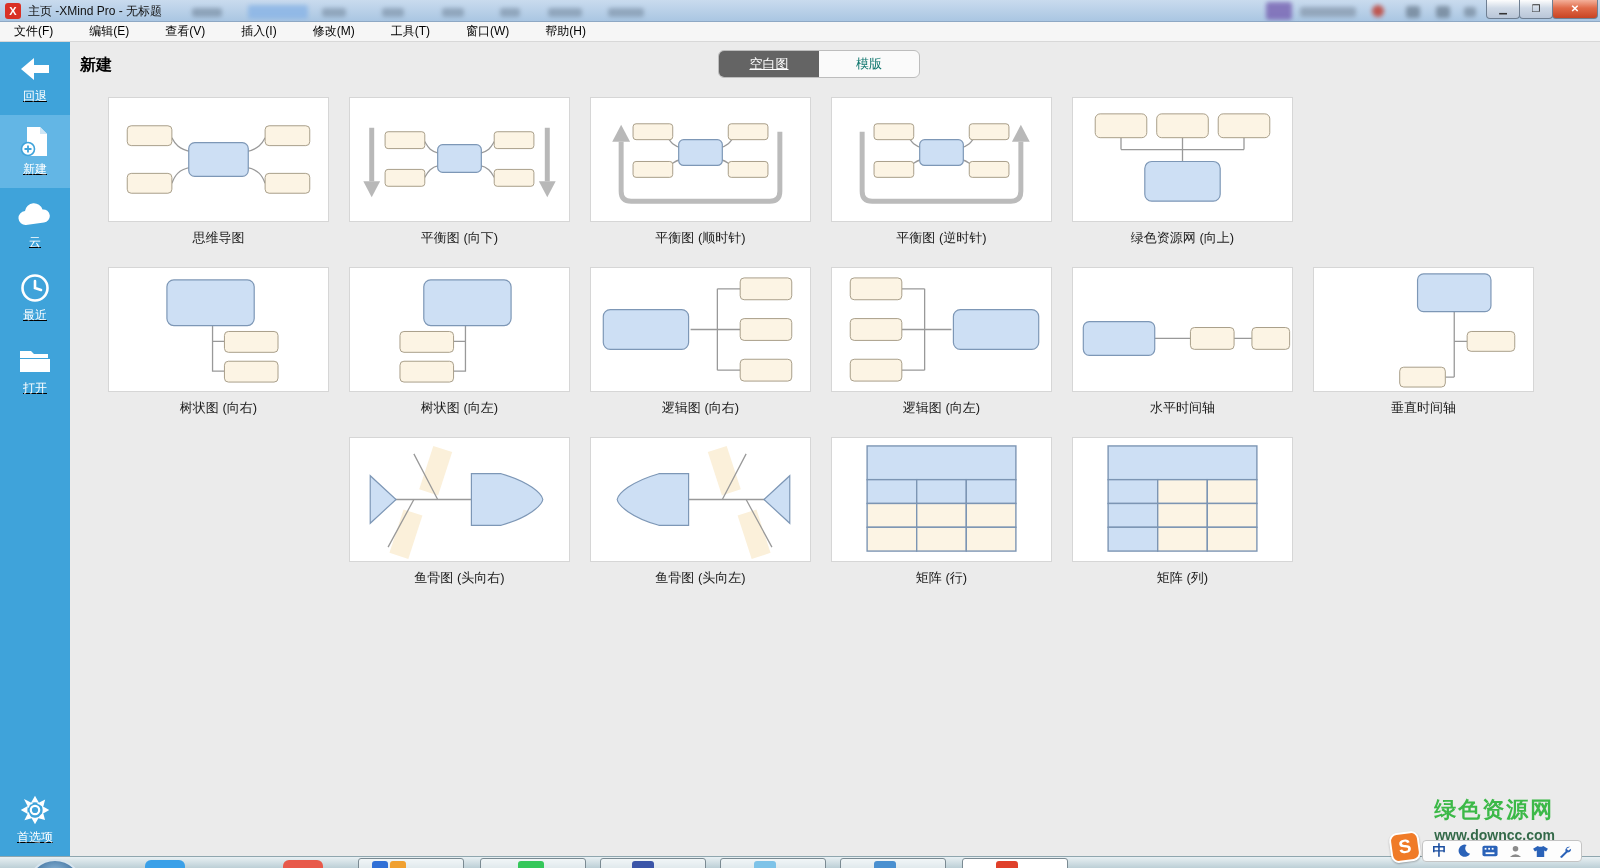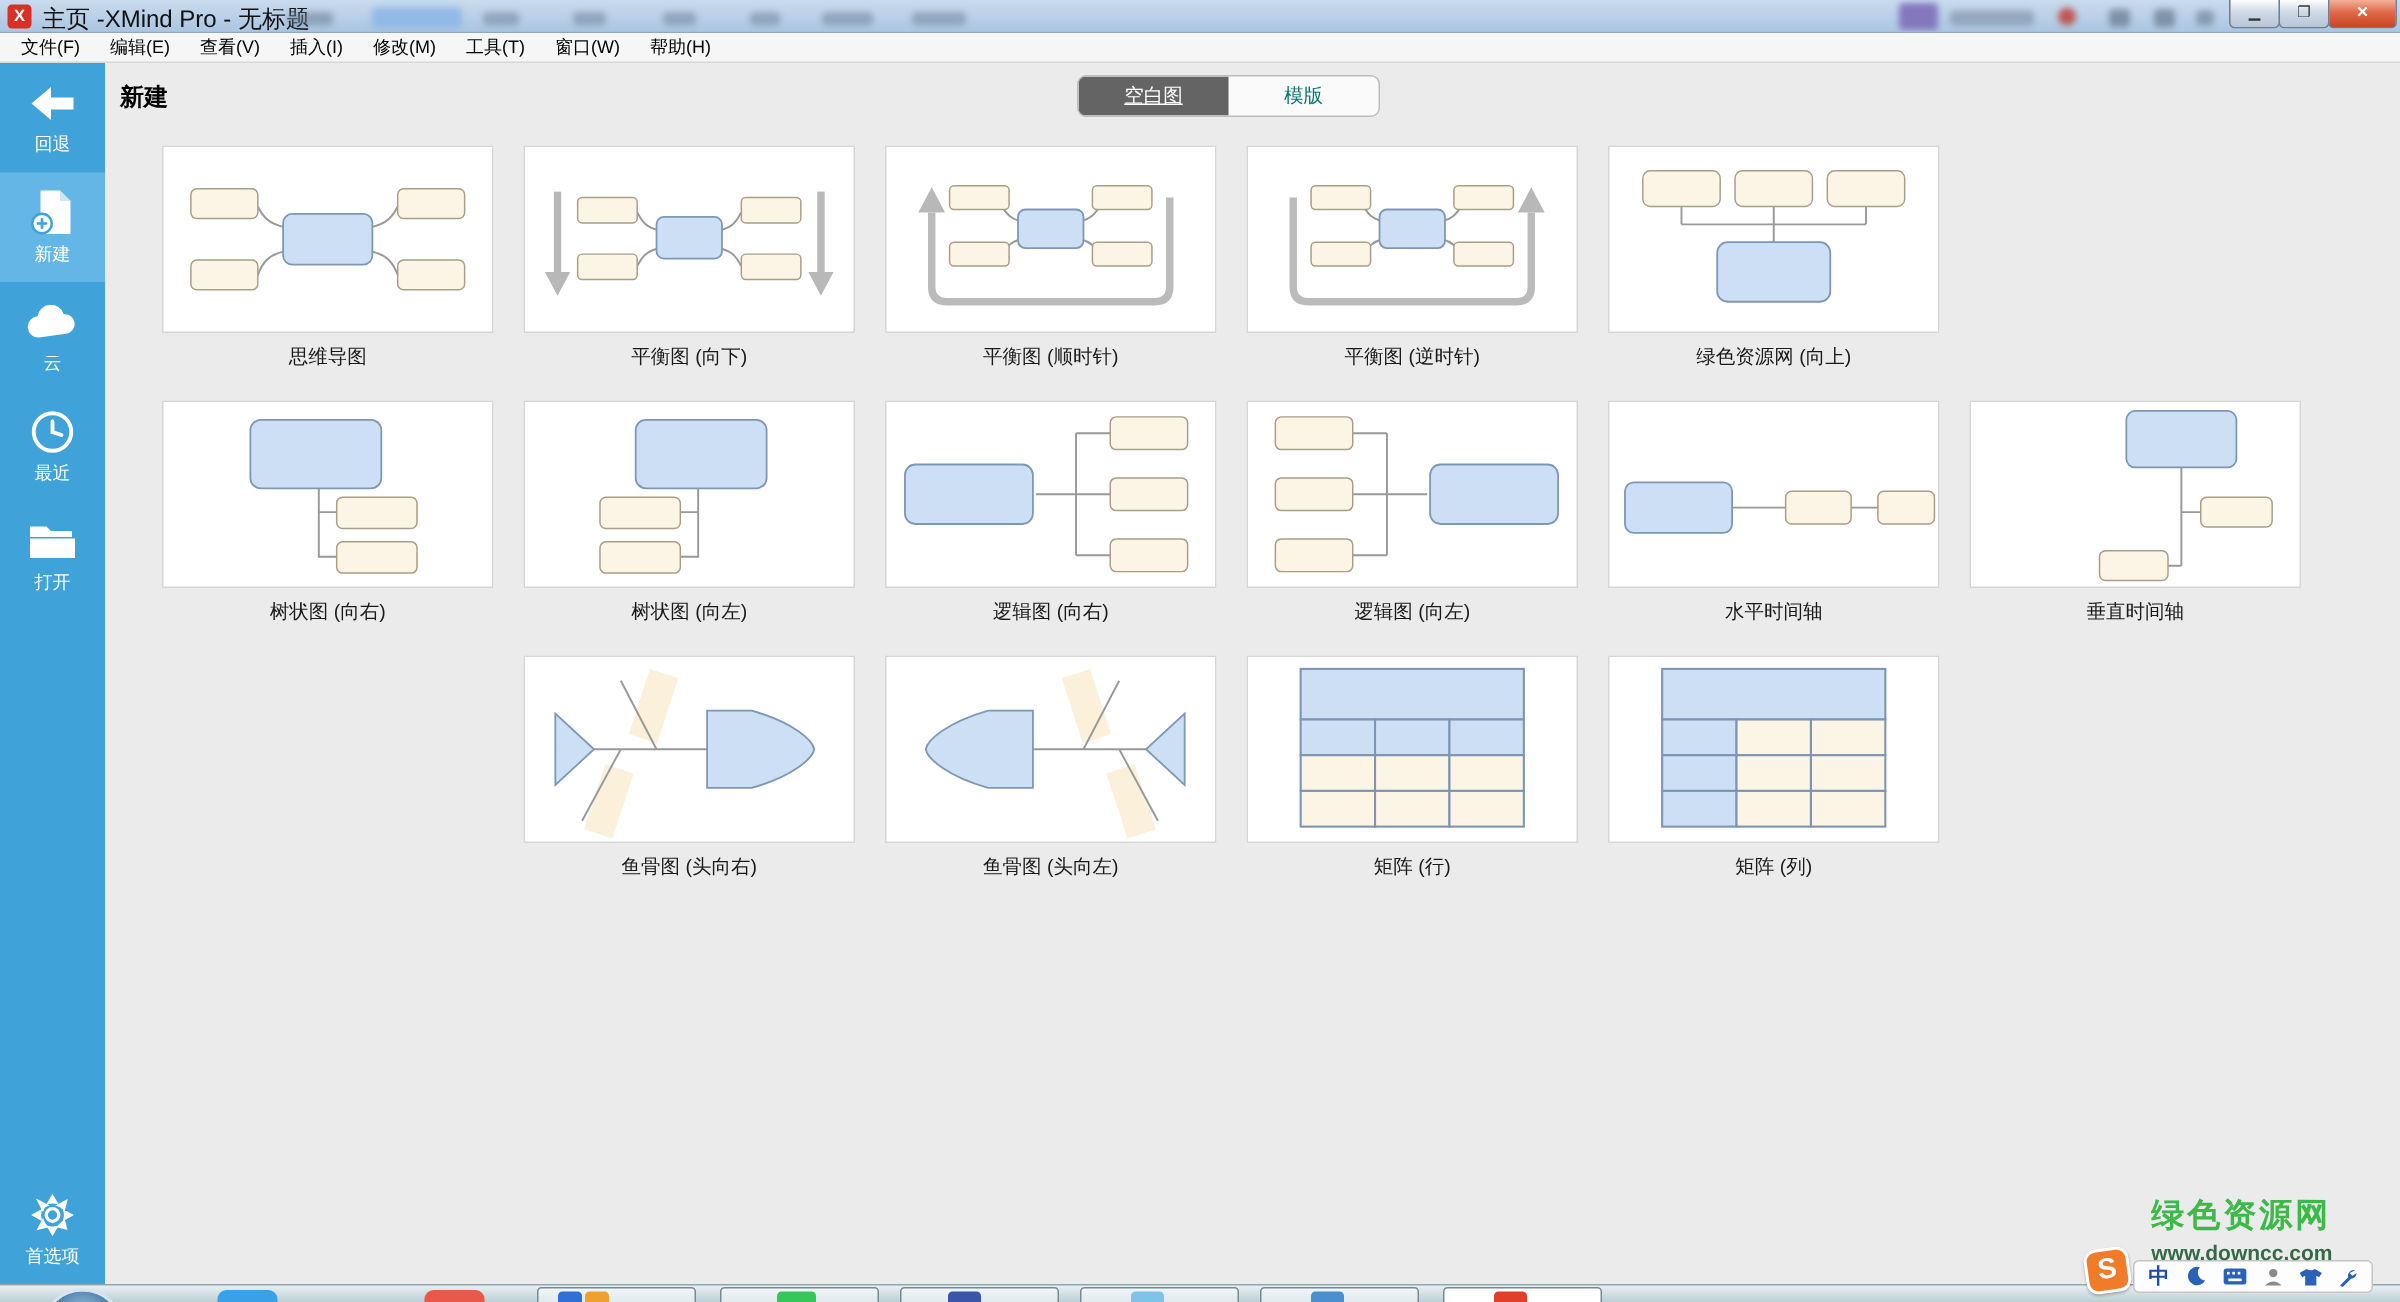--- a/index.html
+++ b/index.html
@@ -7,38 +7,38 @@
     font-family:"Liberation Sans", sans-serif; }
   body { position:relative; background:#ebebeb; }
 
   
   .titlebar { position:absolute; left:0; top:0; width:1600px; height:22px;
     background:linear-gradient(#c9dbee,#aac6e2); border-bottom:1px solid #8ea8c4;
     overflow:hidden; }
   .app-icon { position:absolute; left:5px; top:3px; width:16px; height:16px;
     background:#d93025; border-radius:3px; color:#fff; font-weight:bold;
     font-size:11px; line-height:16px; text-align:center; }
-  .win-title { position:absolute; left:28px; top:3px; font-size:16px; color:#111; }
+  .win-title { position:absolute; left:28px; top:3px; font-size:12px; color:#111; }
   .blur-blob { position:absolute; filter:blur(2px); border-radius:3px; }
   .win-controls { position:absolute; right:2px; top:0; display:flex; }
   .win-btn { width:34px; height:19px; border:1px solid #6f7f92; border-top:none;
     border-radius:0 0 4px 4px; background:linear-gradient(#fdfdfd,#cfd9e6 45%,#b9c6d8);
     color:#333; font-size:10px; line-height:17px; text-align:center; margin-left:-1px; }
   .win-btn.close { width:46px; background:linear-gradient(#f4b09a,#e06a48 45%,#c84424);
     color:#fff; font-weight:bold; }
 
   
   .menubar { position:absolute; left:0; top:22px; width:1600px; height:20px;
     background:#f6f6f6; border-bottom:1px solid #d8d8d8; display:flex;
-    align-items:center; padding-left:4px; }
+    align-items:center; padding-left:4px;gap:16px; }
   .menu-item { font-size:12px; color:#000; padding:2px 10px; cursor:default; }
 
   
   .sidebar { position:absolute; left:0; top:42px; width:70px; height:814px;
-    background:#3fa3da; display:flex; flex-direction:column; }
+    background:#3fa3da; display:flex; flex-direction:column;text-decoration:underline; }
   .side-item { width:70px; height:73px; display:flex; flex-direction:column;
     align-items:center; justify-content:center; color:#fff; }
   .side-item.selected { background:#63b6e5; }
   .side-item .s-icon { height:34px; display:flex; align-items:center; justify-content:center; }
   .side-item .s-label { font-size:12px; margin-top:2px; }
   .side-spacer { flex:1; }
 
   
   .main { position:absolute; left:70px; top:42px; width:1530px; height:814px;
     background:#ebebeb; }

